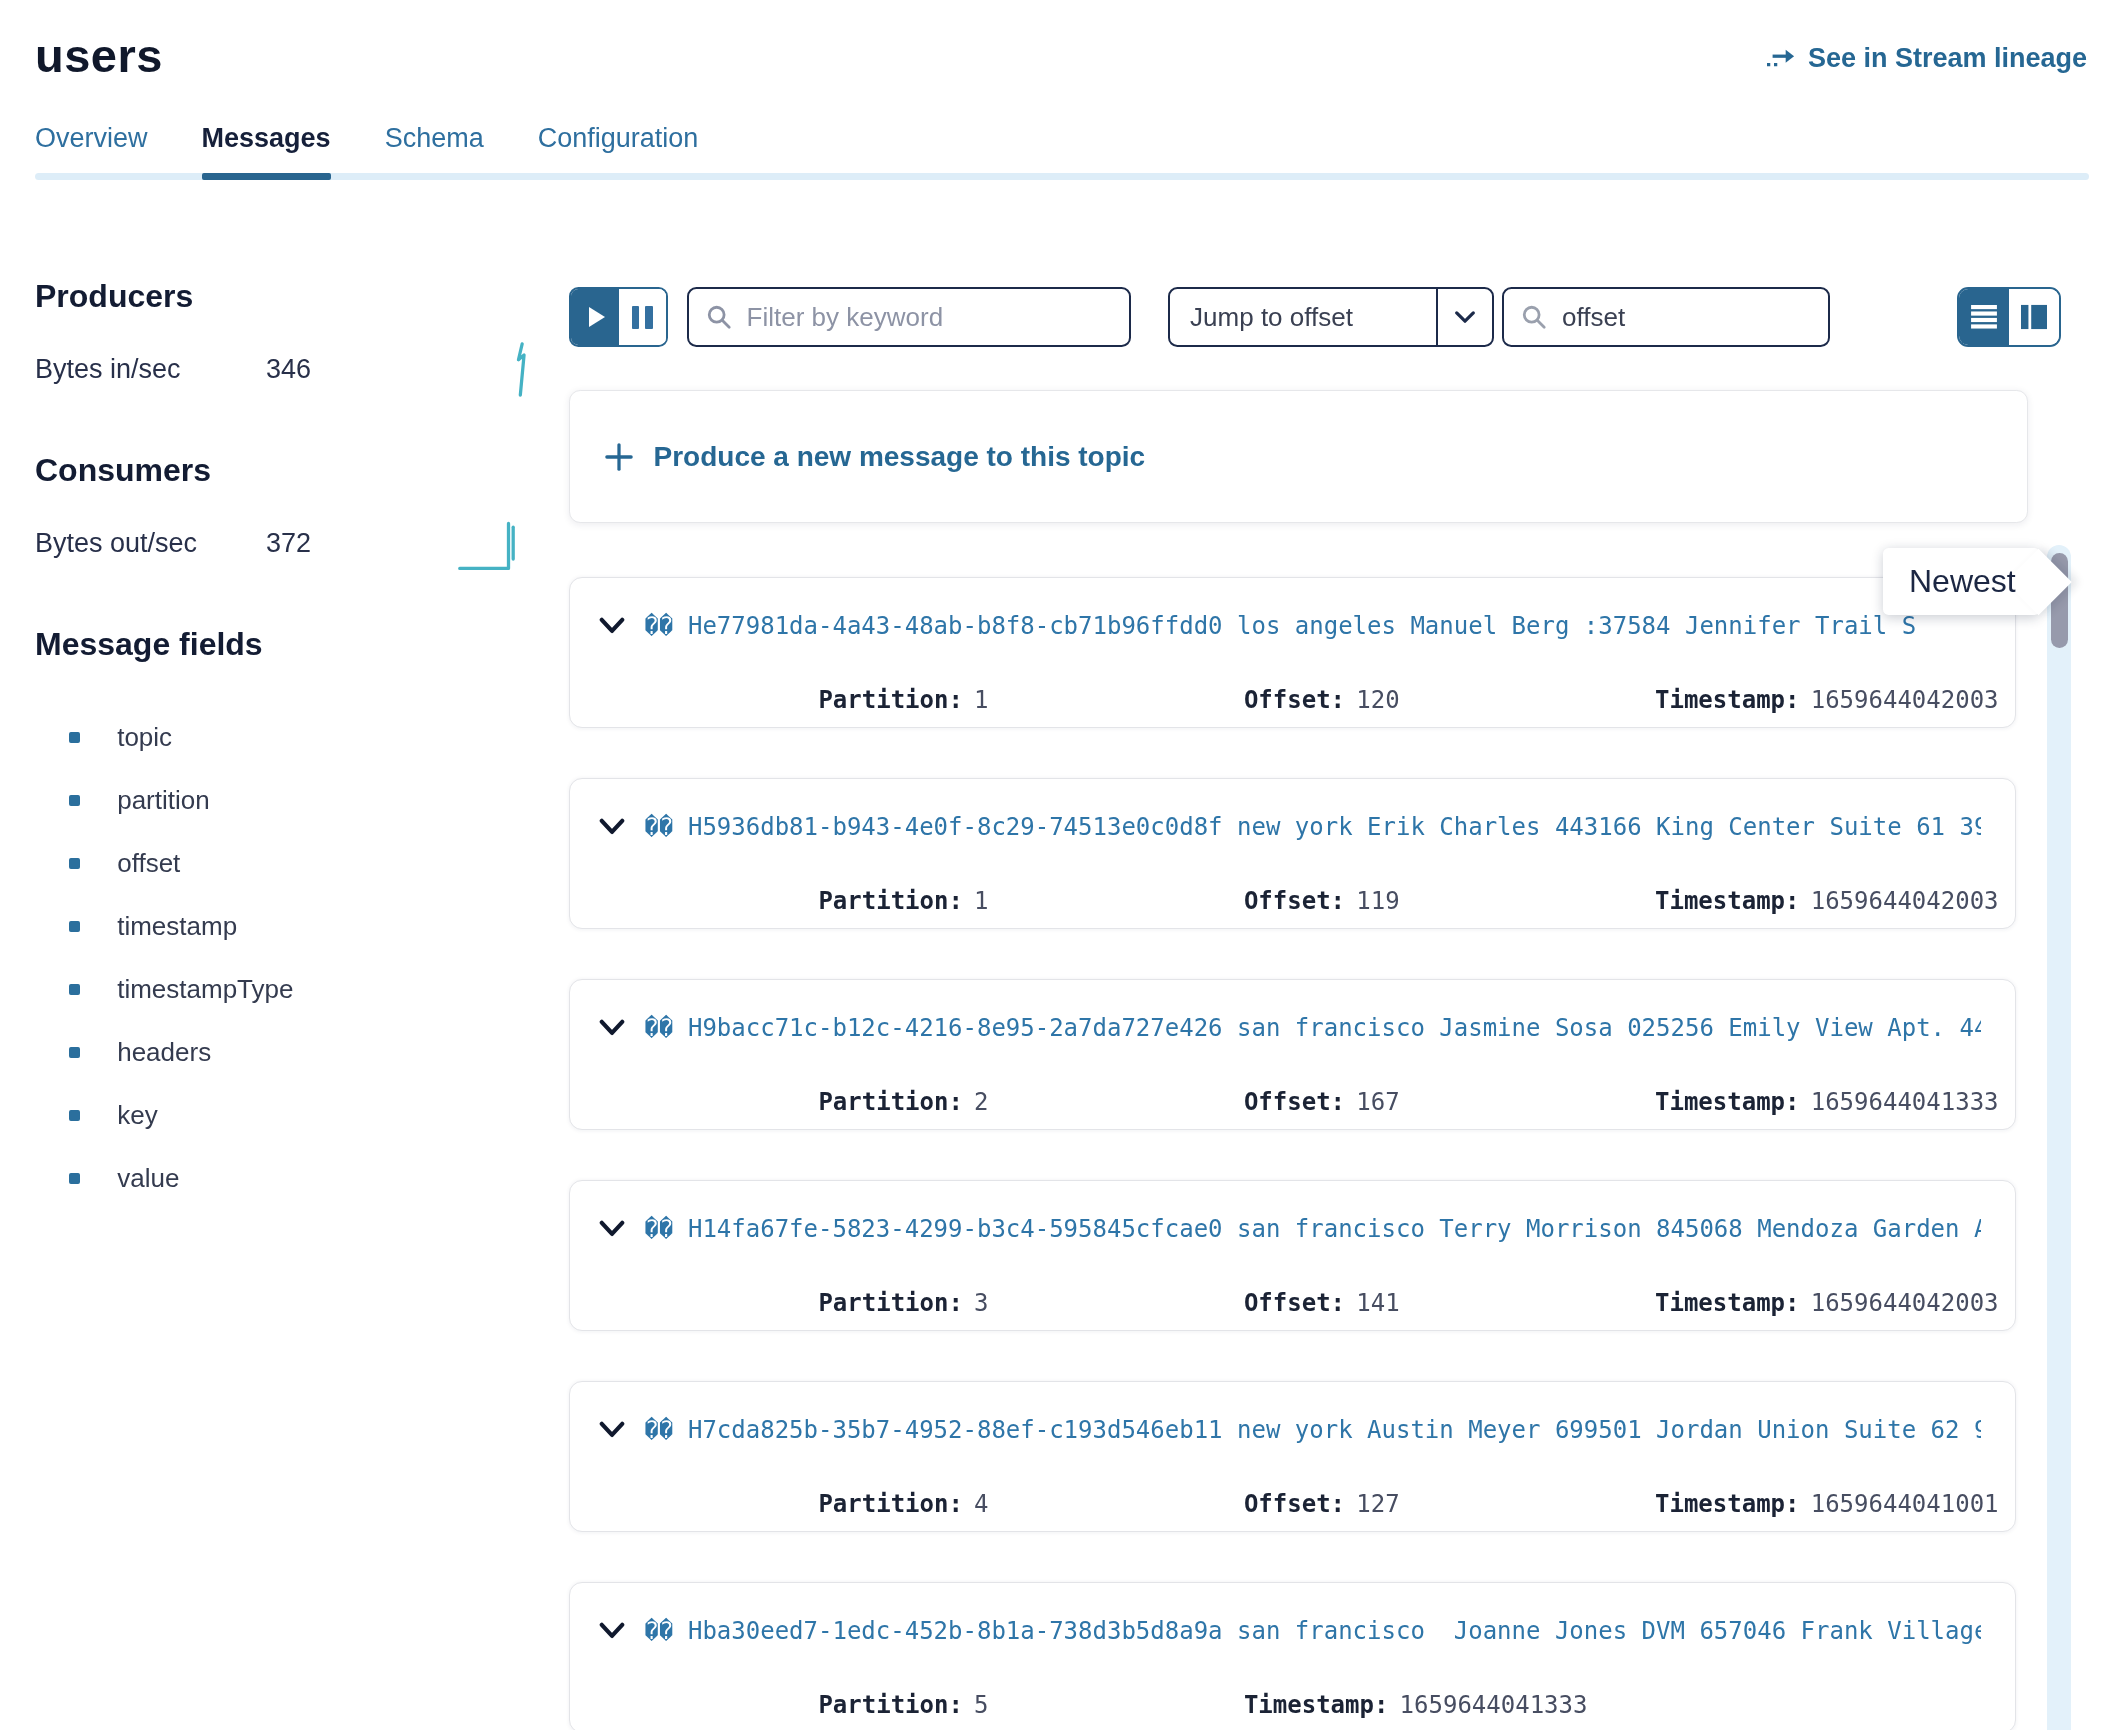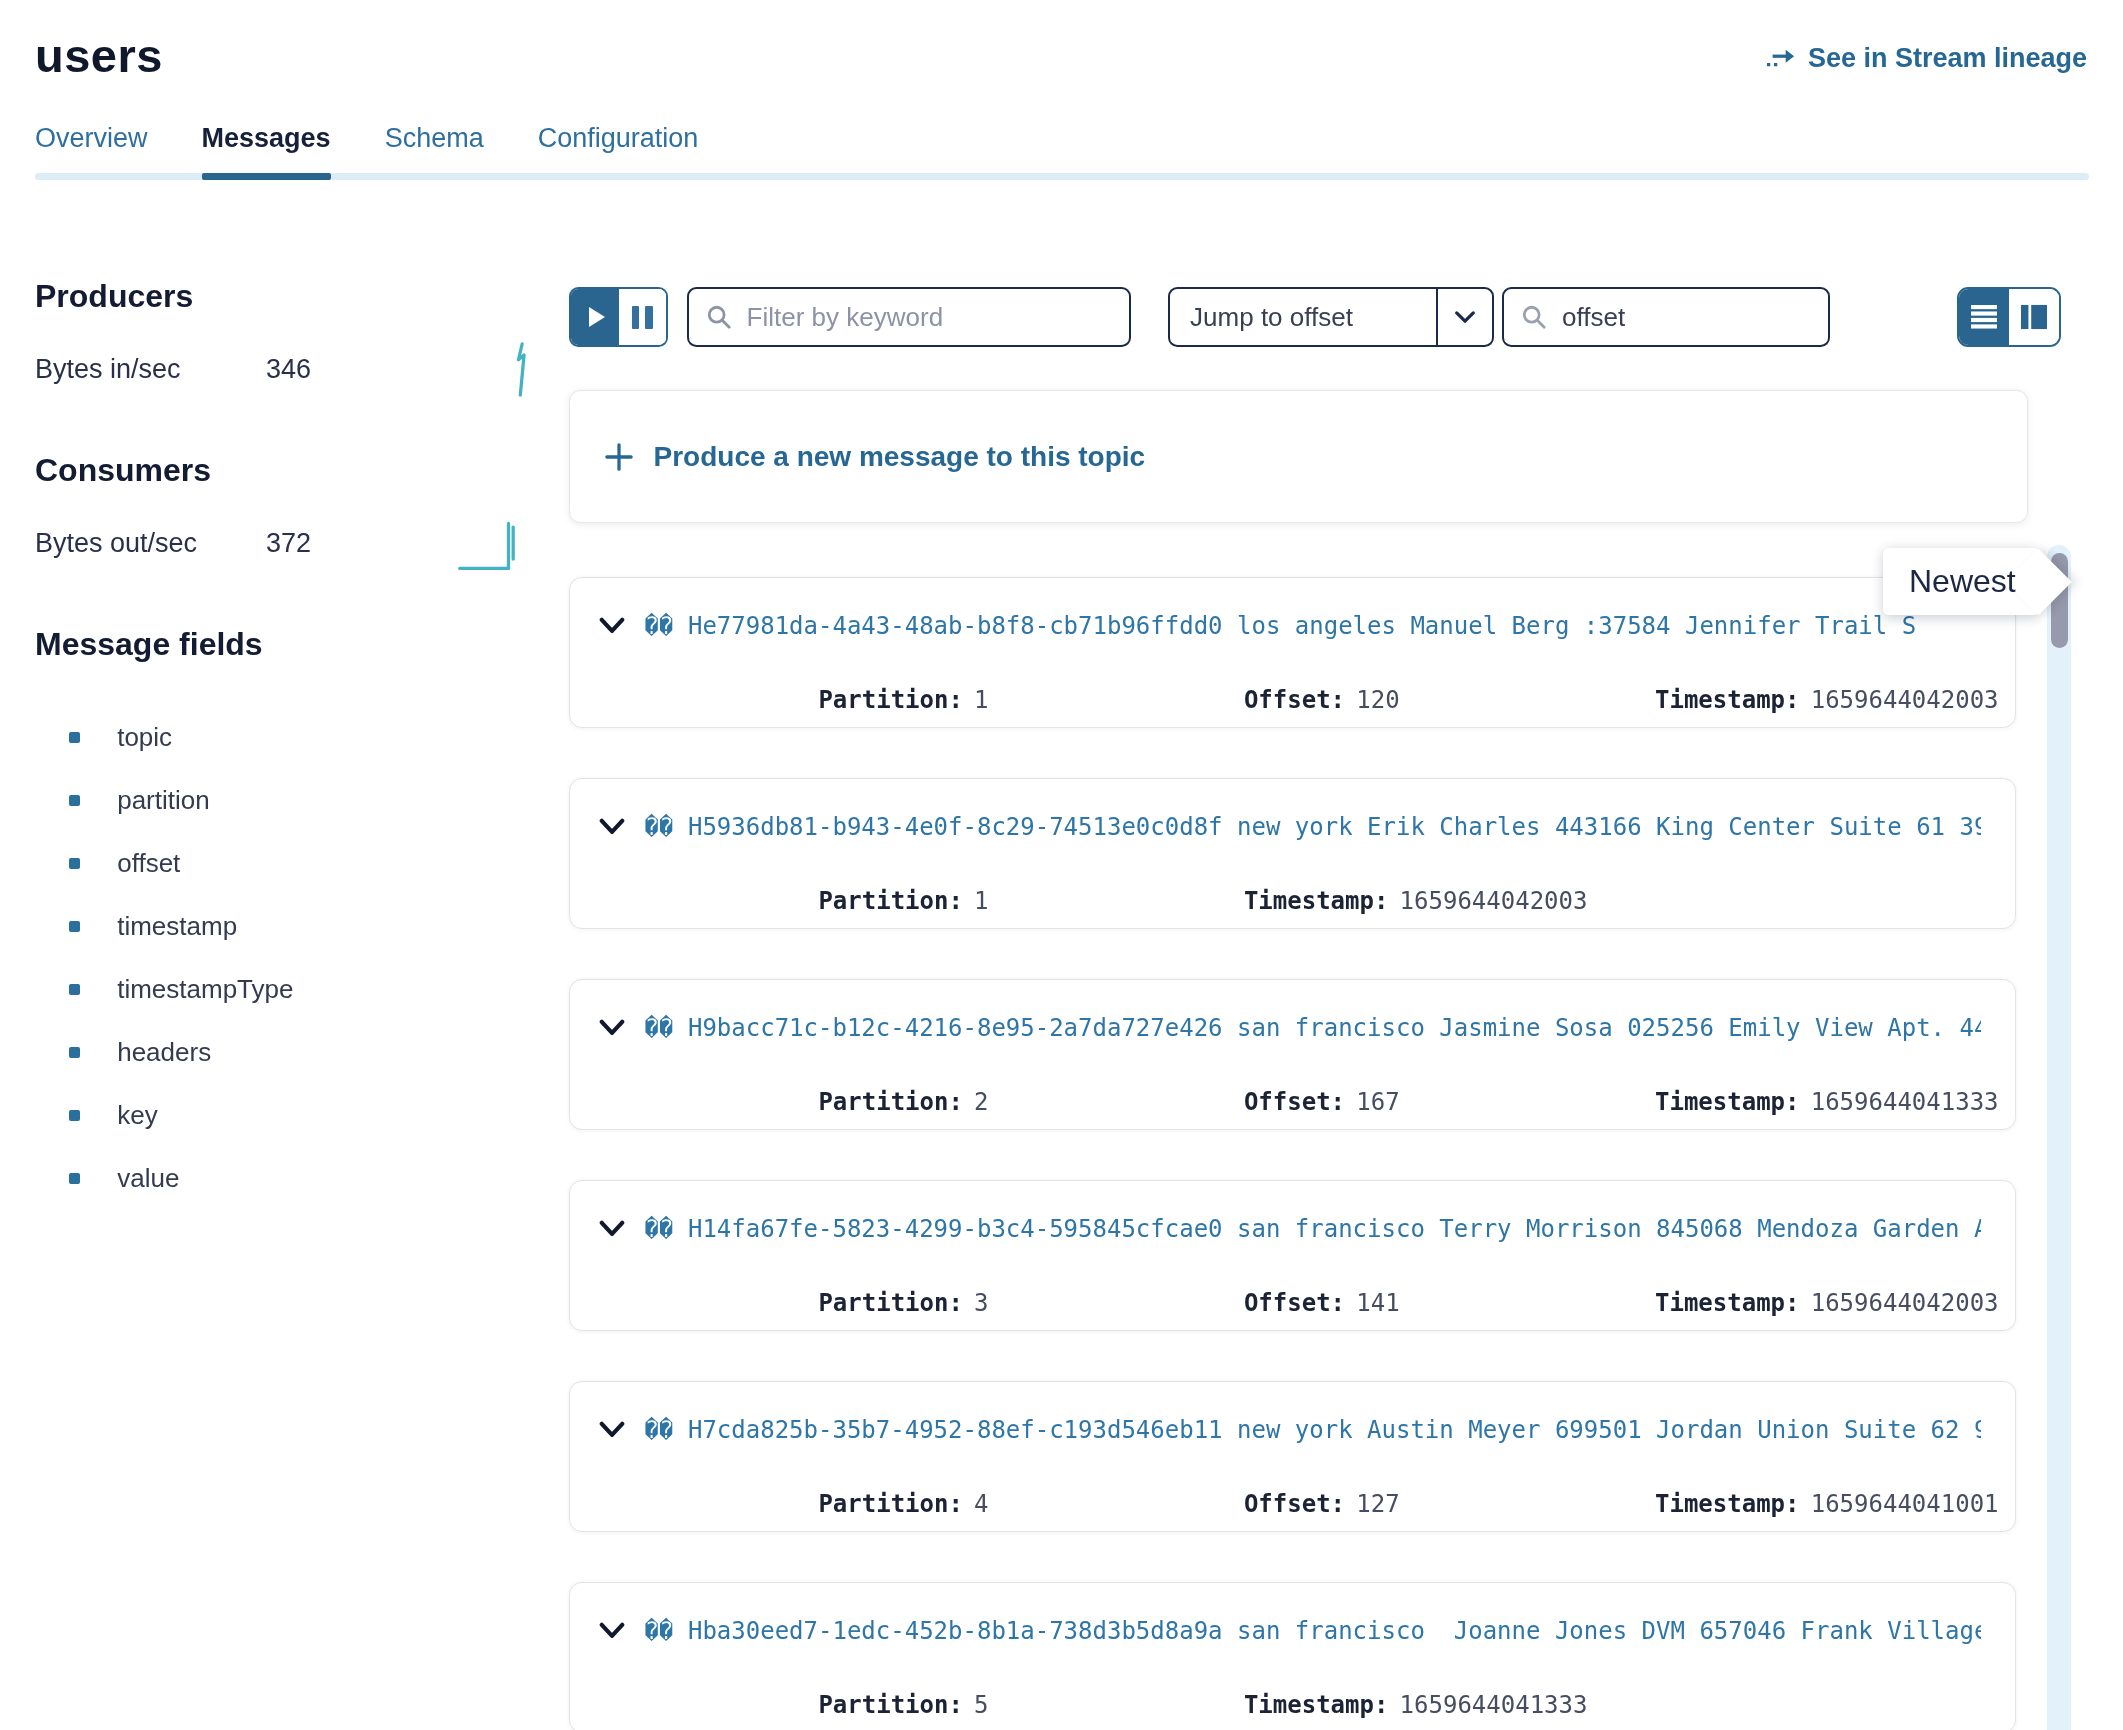--- a/index.html
+++ b/index.html
@@ -285,20 +285,23 @@
               <path d="M3 3 L14 15 L25 3" stroke="#10192e" stroke-width="4.5" stroke-linecap="round" stroke-linejoin="round"></path>
             </svg>
           </span>
           <span class="msg-key">�� H5936db81-b943-4e0f-8c29-74513e0c0d8f new york Erik Charles 443166 King Center Suite 61 395…</span>
         </div>
         <div class="msg-meta">
           <span class="meta-group">
             <span class="meta-label">Partition:</span><span class="meta-value">1</span>
           </span>
           <span class="meta-group">
+            <span class="meta-label">Offset:</span><span class="meta-value">119</span>
+          </span>
+          <span class="meta-group">
             <span class="meta-label">Timestamp:</span><span class="meta-value">1659644042003</span>
           </span>
         </div>
       </div>
 
       <div class="msg-card">
         <div class="msg-top">
           <span class="msg-chevron">
             <svg width="26" height="18.6" viewBox="0 0 28 20" fill="none">
               <path d="M3 3 L14 15 L25 3" stroke="#10192e" stroke-width="4.5" stroke-linecap="round" stroke-linejoin="round"></path>

